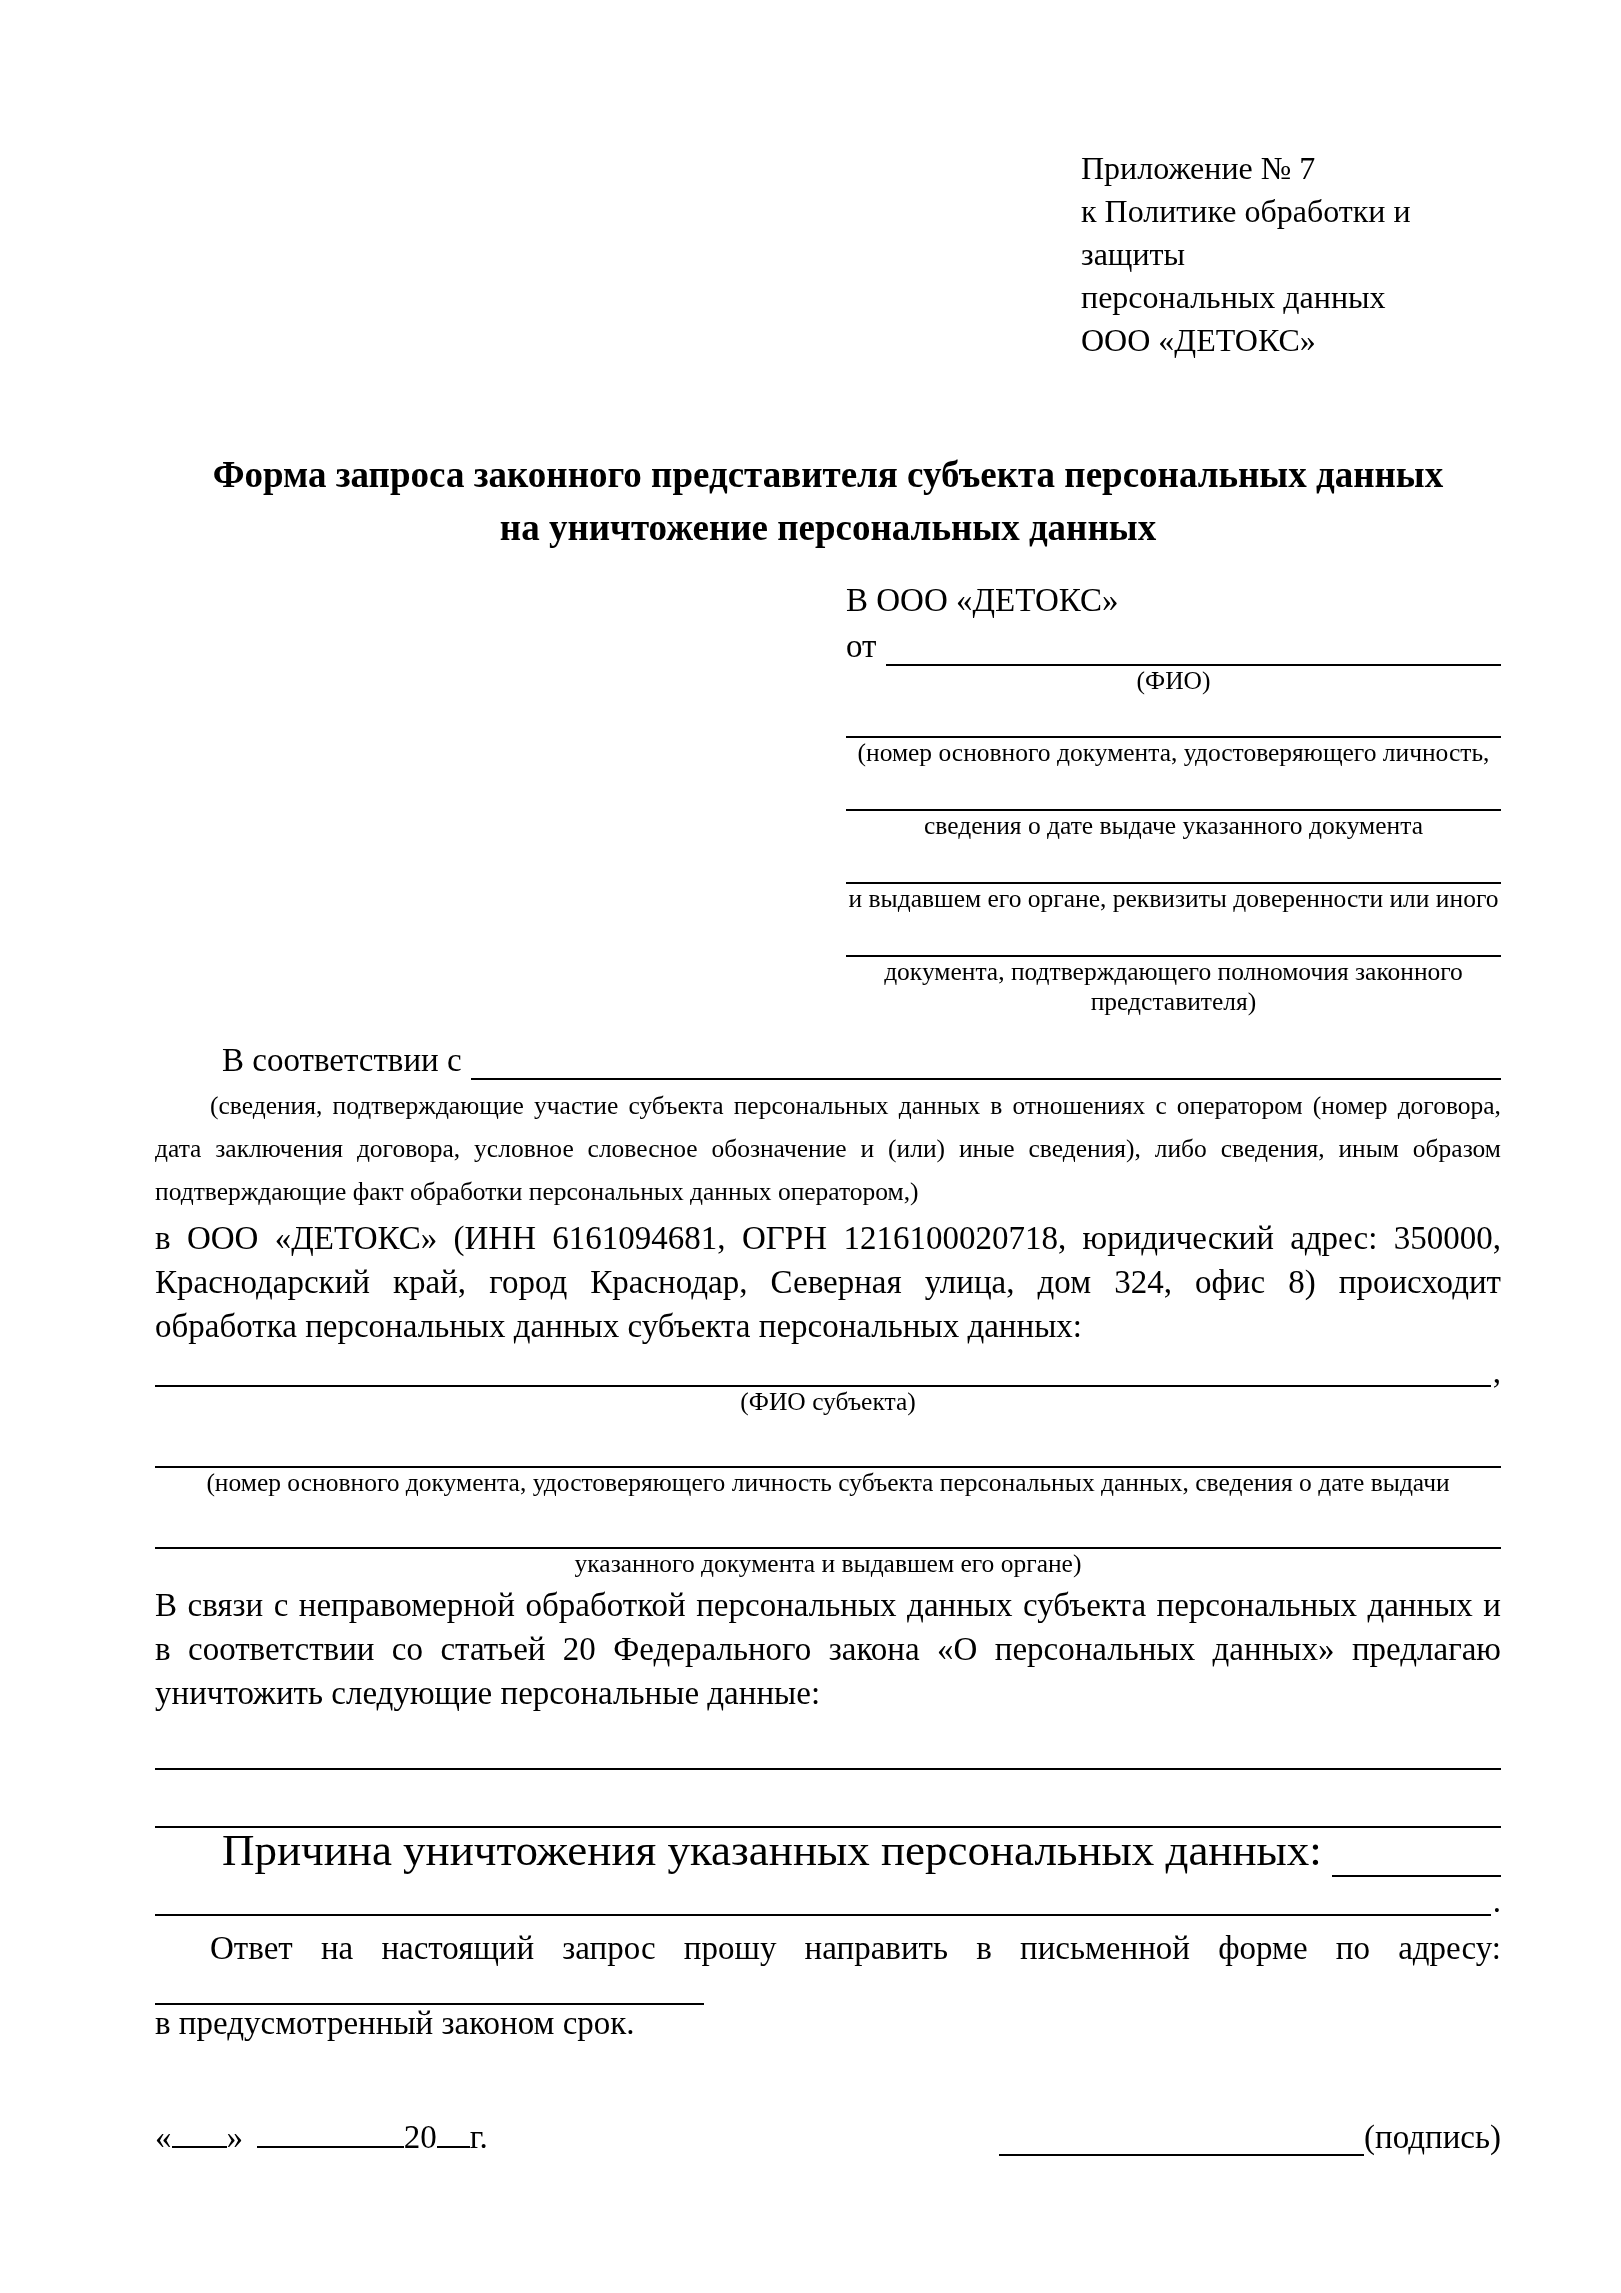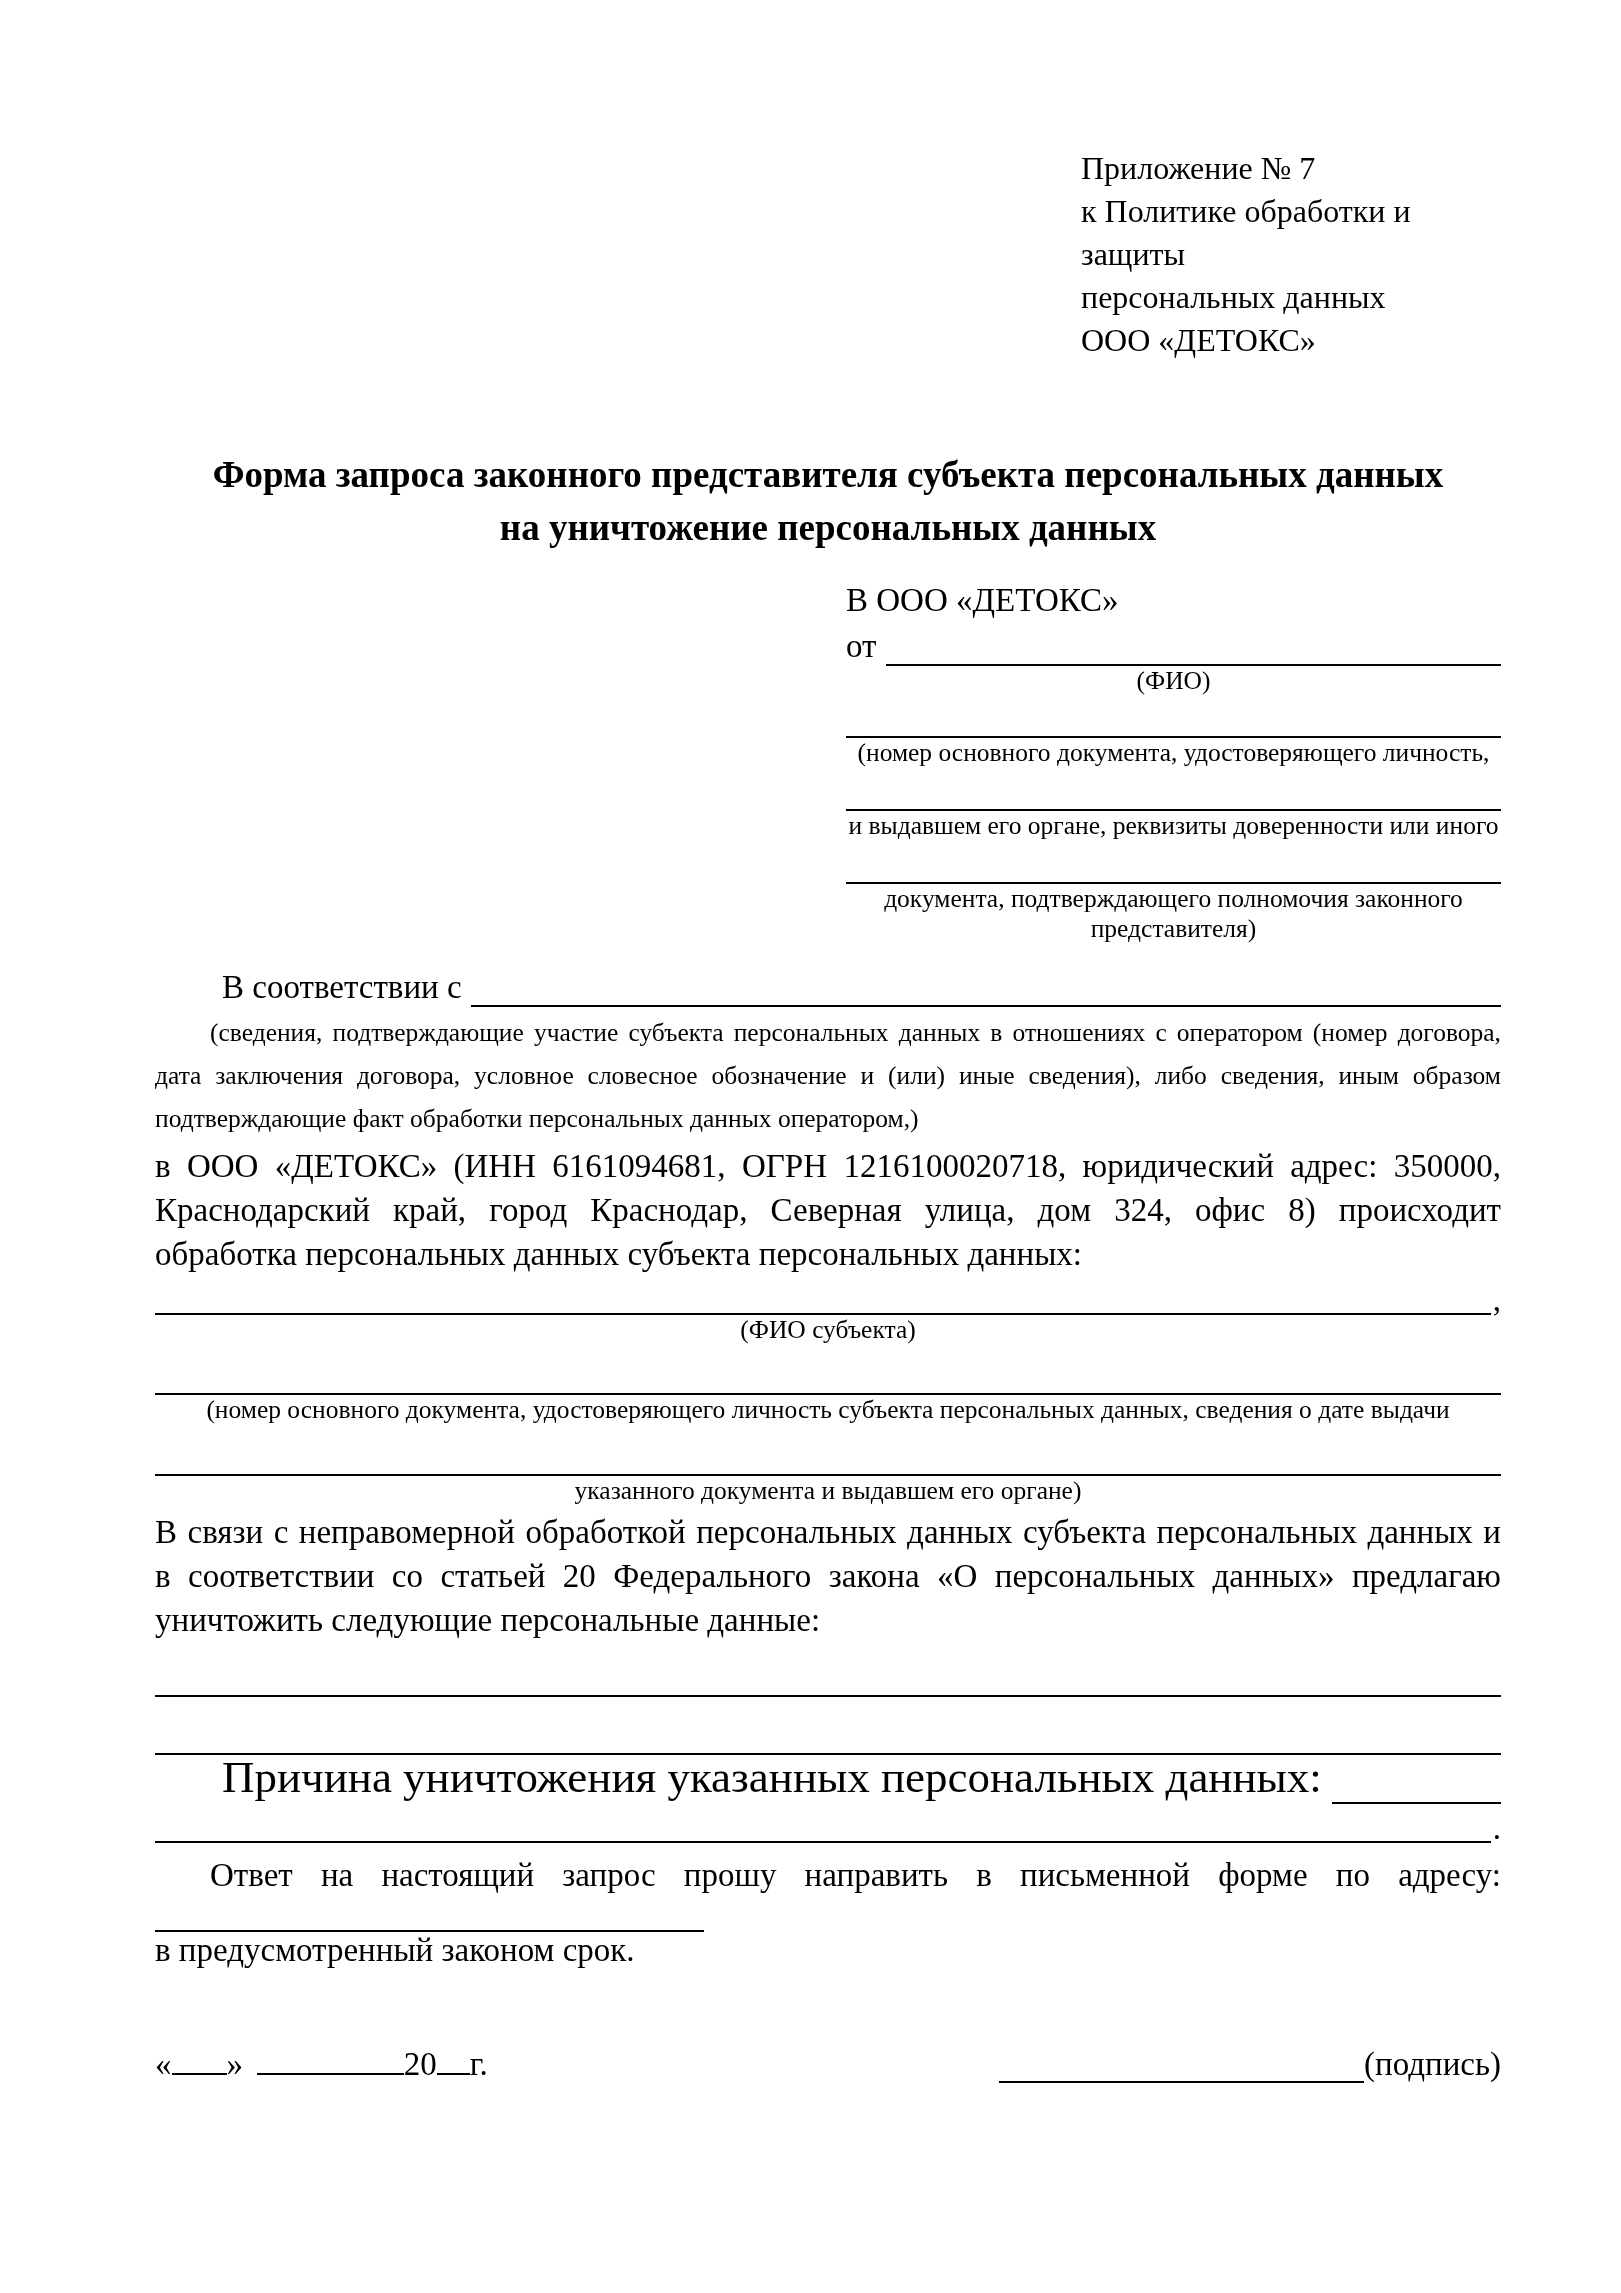--- a/index.html
+++ b/index.html
@@ -92,20 +92,24 @@
       <span class="fill-field"></span>
     </div>
     <div class="cap center">(ФИО)</div>
 
     <div class="pair">
       <div class="field"></div>
       <div class="cap center">(номер основного документа, удостоверяющего личность,</div>
     </div>
     <div class="pair">
       <div class="field"></div>
+      <div class="cap center">сведения о дате выдаче указанного документа</div>
+    </div>
+    <div class="pair">
+      <div class="field"></div>
       <div class="cap center">и выдавшем его органе, реквизиты доверенности или иного</div>
     </div>
     <div class="pair">
       <div class="field"></div>
       <div class="cap center">документа, подтверждающего полномочия законного представителя)</div>
     </div>
   </div>
 
   <div class="accordance">
     <span class="label">В соответствии с</span>

